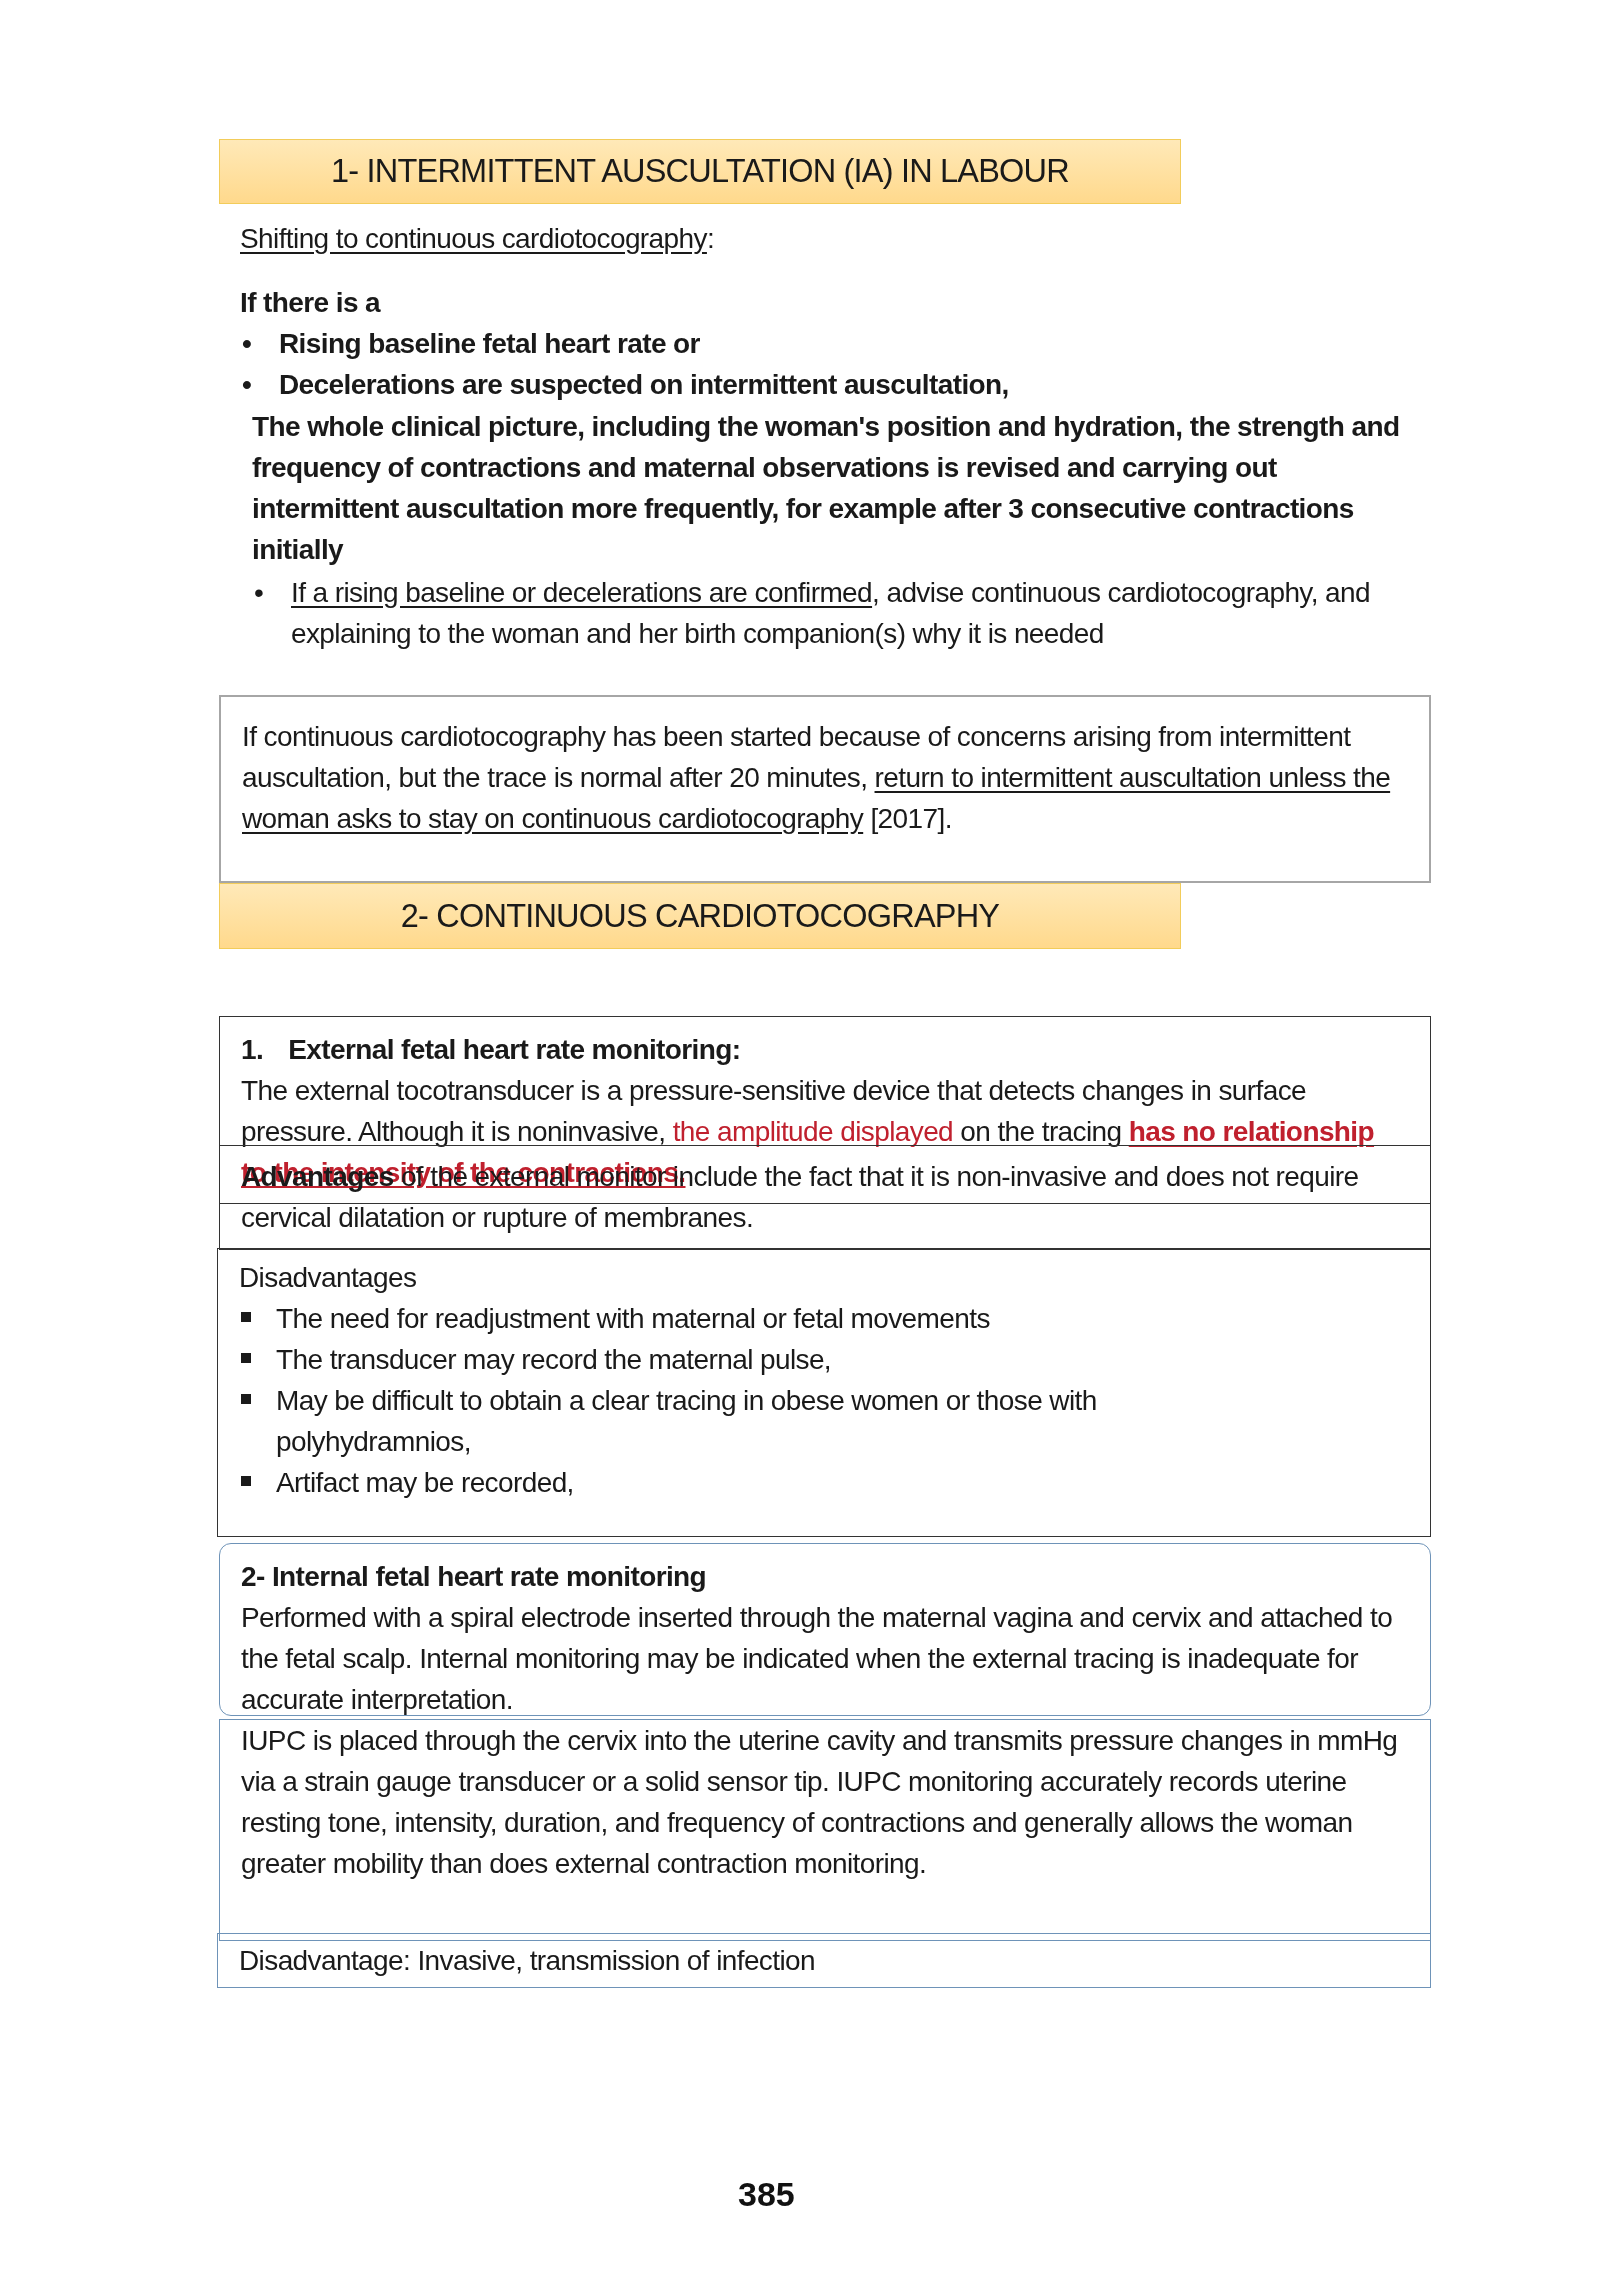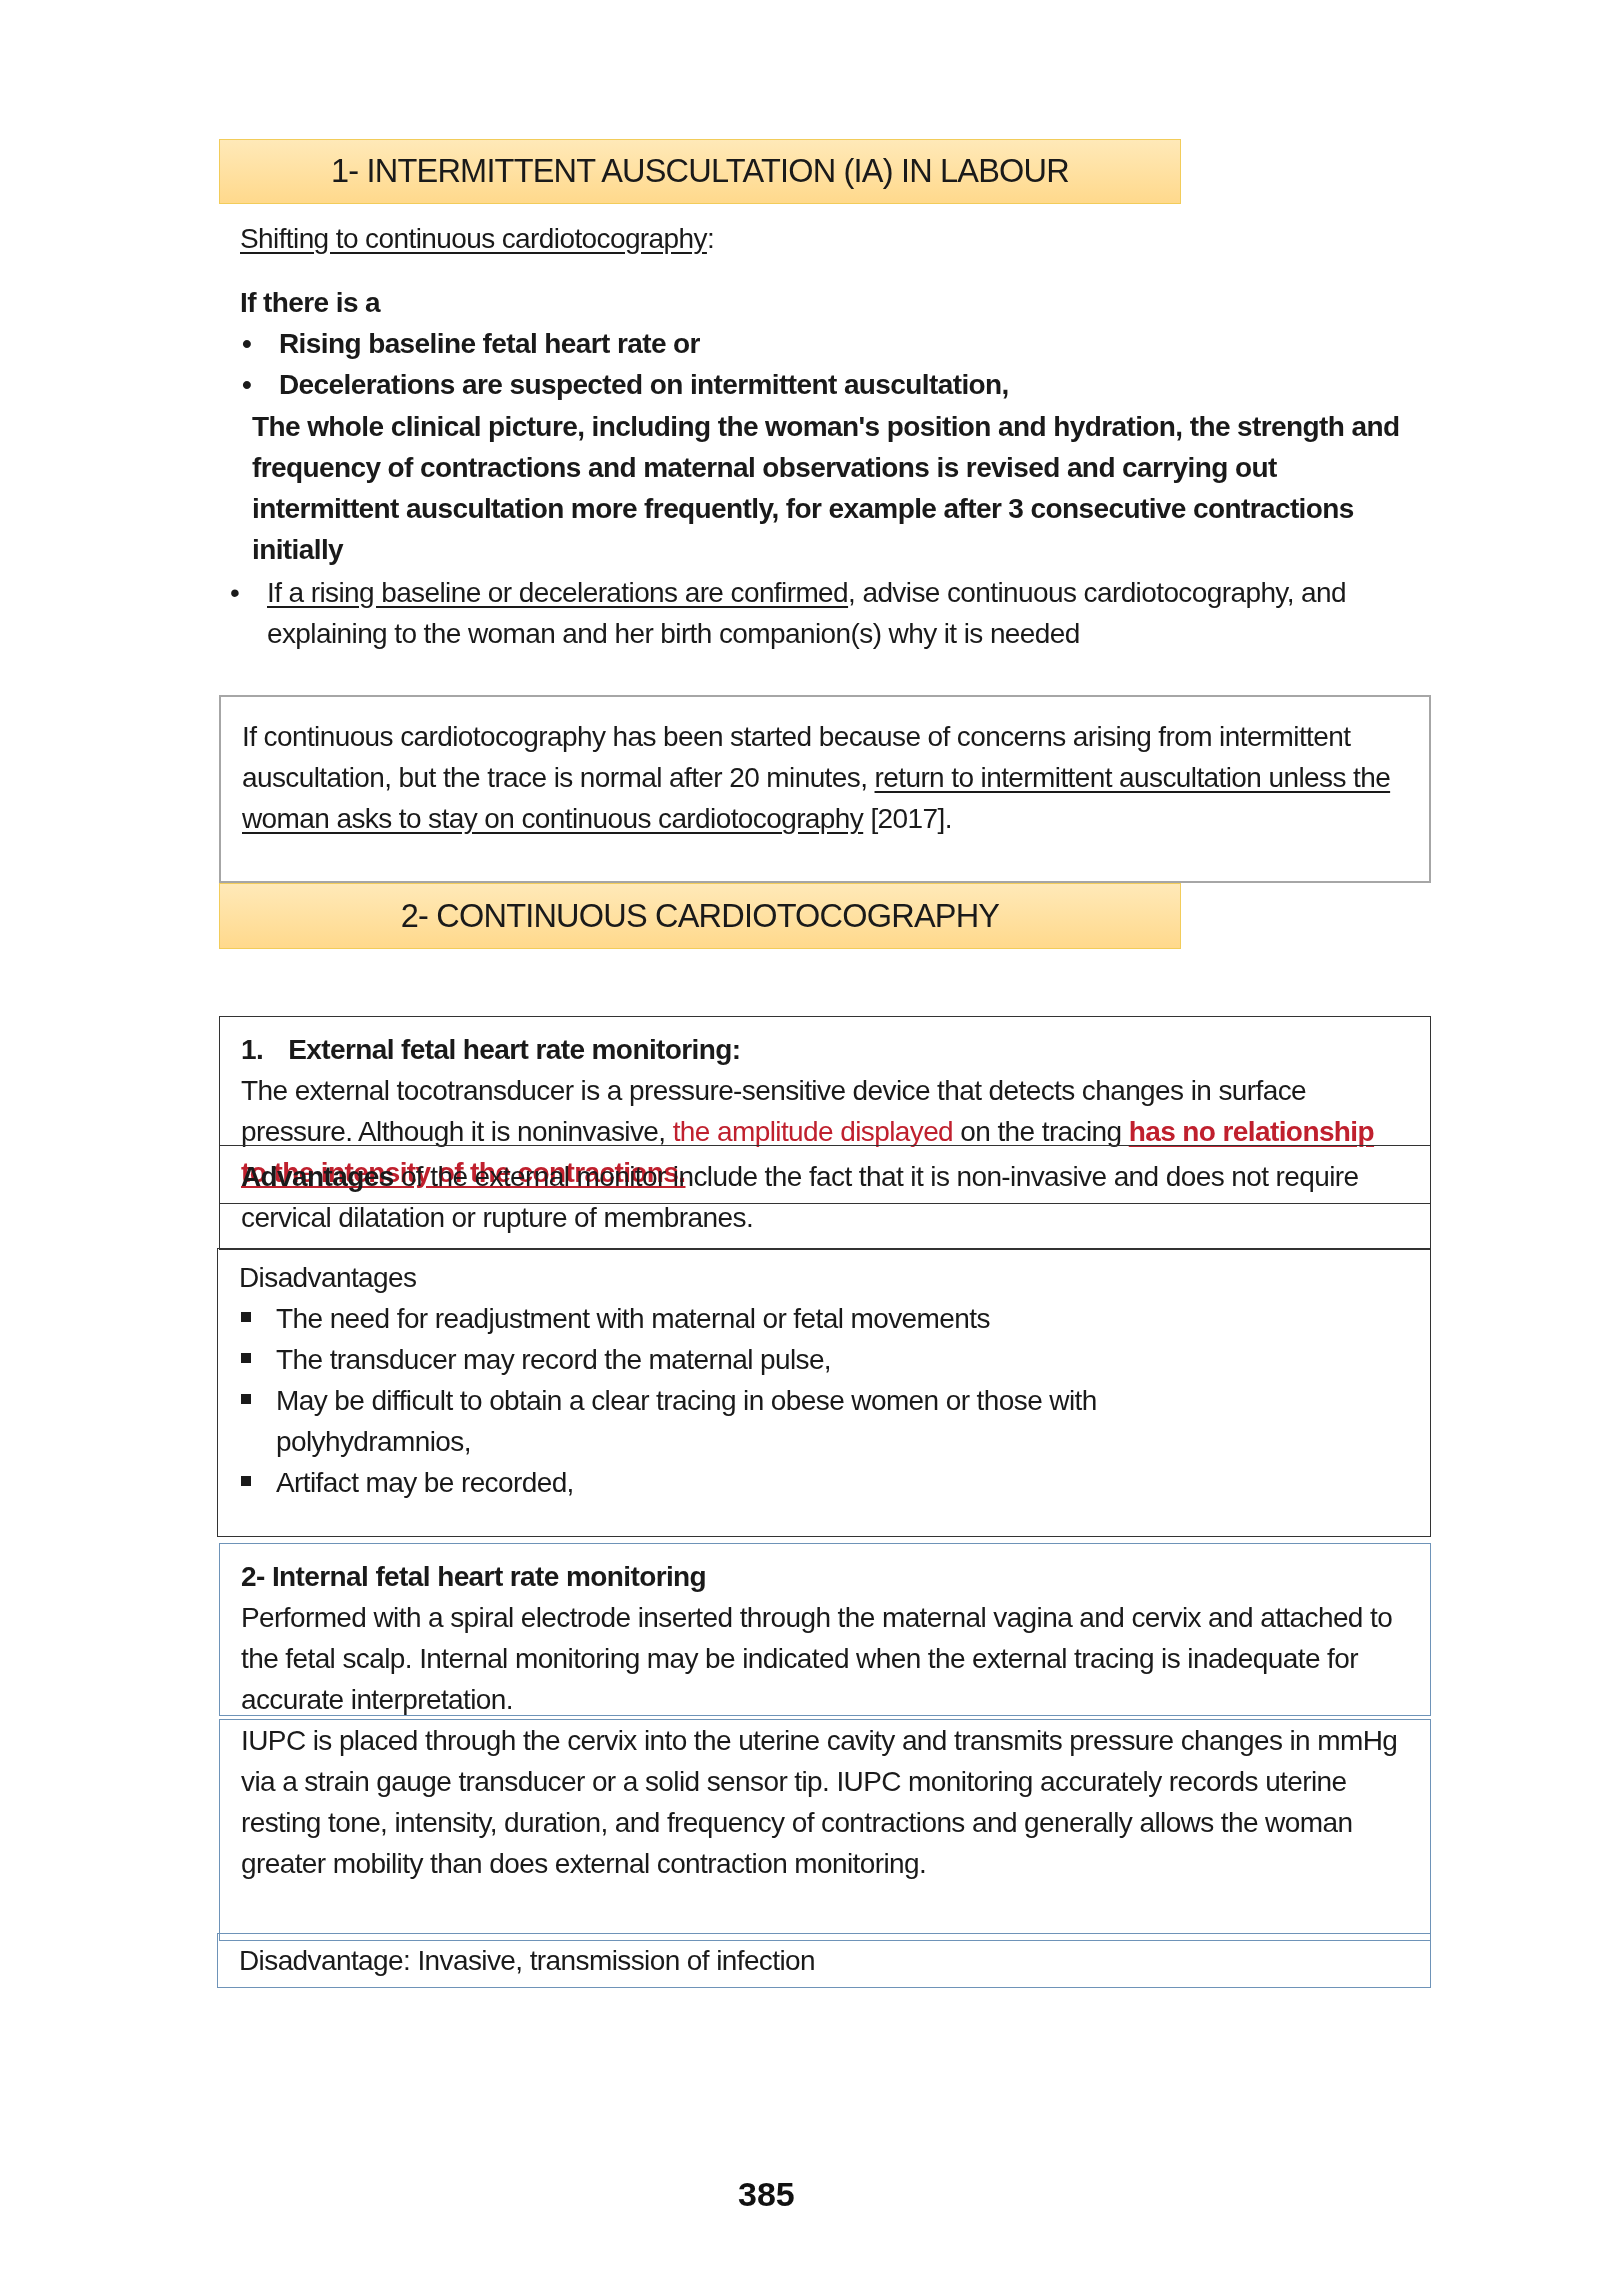--- a/index.html
+++ b/index.html
@@ -37,21 +37,21 @@
 <div class="abs txt b" style="left:240px;top:282px;width:1176px;">
   <div>If there is a</div>
   <ul>
     <li class="dot">Rising baseline fetal heart rate or</li>
     <li class="dot">Decelerations are suspected on intermittent auscultation,</li>
   </ul>
 </div>
 
 <div class="abs txt" style="left:252px;top:406px;width:1171px;font-weight:bold;">The whole clinical picture, including the woman's position and hydration, the strength and frequency of contractions and maternal observations is revised and carrying out intermittent auscultation more frequently, for example after 3 consecutive contractions initially</div>
 
-<div class="abs txt" style="left:228px;top:572px;width:1176px;">
+<div class="abs txt" style="left:252px;top:572px;width:1176px;">
   <ul>
     <li class="dot"><span class="u">If a rising baseline or decelerations are confirmed</span><span>, advise continuous cardiotocography, and explaining to the woman and her birth companion(s) why it is needed</span></li>
   </ul>
 </div>
 
 <div class="box b-gray txt" style="top:695px;height:188px;padding-top:19px;padding-right:19px;">
   <span>If continuous cardiotocography has been started because of concerns arising from intermittent auscultation, but the trace is normal after 20 minutes, </span><span class="u">return to intermittent auscultation unless the woman asks to stay on continuous cardiotocography</span><span> [2017].</span>
 </div>
 
 <div class="hdr" style="top:883px;height:66px;">
@@ -70,21 +70,21 @@
 <div class="box b-black txt" style="top:1248px;height:289px;padding-top:7.6px;padding-right:19px;left:217px;width:1214px;">
   <div>Disadvantages</div>
   <ul>
     <li class="sq" style="padding-left:37px;">The need for readjustment with maternal or fetal movements</li>
     <li class="sq" style="padding-left:37px;">The transducer may record the maternal pulse,</li>
     <li class="sq" style="padding-left:37px;padding-right:124px;">May be difficult to obtain a clear tracing in obese women or those with polyhydramnios,</li>
     <li class="sq" style="padding-left:37px;">Artifact may be recorded,</li>
   </ul>
 </div>
 
-<div class="box b-blue txt" style="top:1543px;height:173px;padding-top:11.5px;padding-right:19px;">
+<div class="box b-blue txt" style="top:1543px;height:173px;padding-top:11.5px;padding-right:19px;border-radius:12px;">
   <div class="b">2- Internal fetal heart rate monitoring</div>
   <div>Performed with a spiral electrode inserted through the maternal vagina and cervix and attached to the fetal scalp. Internal monitoring may be indicated when the external tracing is inadequate for accurate interpretation.</div>
 </div>
 
 <div class="box b-blue txt" style="top:1719px;height:222px;padding-right:19px;">
   <div>IUPC is placed through the cervix into the uterine cavity and transmits pressure changes in mmHg via a strain gauge transducer or a solid sensor tip. IUPC monitoring accurately records uterine resting tone, intensity, duration, and frequency of contractions and generally allows the woman greater mobility than does external contraction monitoring.</div>
 </div>
 
 <div class="box b-blue txt" style="top:1933px;height:55px;padding-top:5.7px;left:217px;width:1214px;">
   <div>Disadvantage: Invasive, transmission of infection</div>

